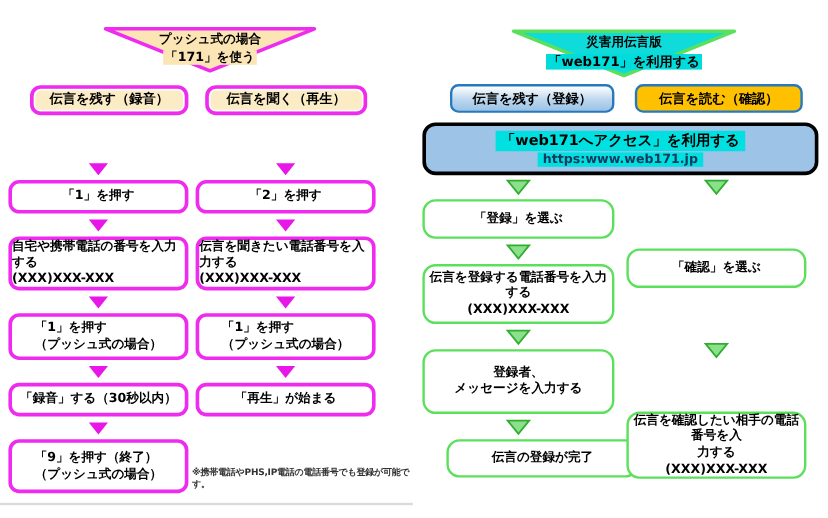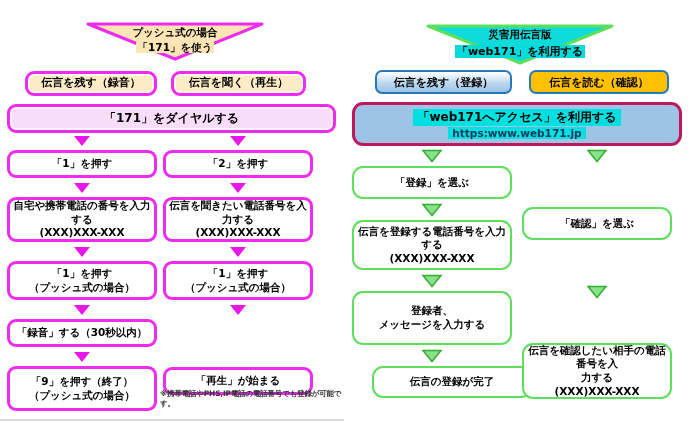--- a/index.html
+++ b/index.html
@@ -7,21 +7,21 @@
   #canvas { position:relative; width:690px; height:432px; background:#ffffff; overflow:hidden; }
 
   .panel { position:absolute; top:0; height:432px; }
 
   
   .flow-col { position:absolute; display:flex; flex-direction:column; align-items:center; row-gap:3px; }
 
   
   .mbox {
     width:100%; background:#ffffff; border:3px solid #EE2BEE; border-radius:9px;
-    display:flex; align-items:center; justify-content:center; text-align:center;
+    display:flex; align-items:center; justify-content:center; text-align:left;
     font-weight:bold; font-size:10.5px; line-height:1.3; color:#000;
     white-space:pre-line; box-shadow: inset 0 0 0 1.5px #ffffff;
   }
   .mbox.cream { background:#FBECC5; }
   .mbox.pink  { background:#F8DDF8; font-size:12px; }
 
   
   .gbox {
     width:100%; background:#ffffff; border:2.5px solid #5CE05C; border-radius:11px;
     display:flex; align-items:center; justify-content:center; text-align:center;
@@ -32,21 +32,21 @@
     background:linear-gradient(#FFFFFF, #BDD7EE 55%, #9CC3E5);
     display:flex; align-items:center; justify-content:center;
     font-weight:bold; font-size:11px; color:#000;
   }
   .hdr-amber {
     width:100%; border:2px solid #2779BD; border-radius:7px; background:#FFC000;
     display:flex; align-items:center; justify-content:center;
     font-weight:bold; font-size:11px; color:#000;
   }
   .access-box {
-    position:absolute; background:#9DC3E6; border:3px solid #be185d; border-radius:11px;
+    position:absolute; background:#9DC3E6; border:3px solid #000000; border-radius:11px;
     display:flex; flex-direction:column; align-items:center; justify-content:center; row-gap:1px;
   }
   .access-box .hl { background:#00E0E0; padding:0 4px; font-weight:bold; }
   .line1 { font-size:12px; color:#000; }
   .line2 { font-size:10.5px; color:#17375E; }
 
   .banner-text { position:absolute; text-align:center; font-weight:bold; font-size:10.5px; color:#000; z-index:2; }
   .banner-text .bg-cream { background:#FBE5B5; padding:0 2px; }
   .banner-text .bg-cyan  { background:#00DCDC; padding:0 2px; }
 
@@ -69,21 +69,20 @@
     <div class="banner-text" style="left:85px;top:26px;width:180px;">
       <span>プッシュ式の場合</span>
     </div>
     <div class="banner-text" style="left:85px;top:41px;width:180px;">
       <span class="bg-cream">「171」を使う</span>
     </div>
 
     <div class="mbox cream" style="position:absolute;left:25px;top:71px;width:132px;height:25px;font-size:11px;">伝言を残す（録音）</div>
     <div class="mbox cream" style="position:absolute;left:171px;top:71px;width:135px;height:25px;font-size:11px;">伝言を聞く（再生）</div>
 
-    <div class="mbox pink" style="position:absolute;left:7px;top:104px;width:329px;height:29px;">「171」をダイヤルする</div>
 
     <div class="flow-col" style="left:7px;top:134px;width:150px;">
       <div class="arrow-wrap">
         <svg width="20" height="12">
             <polygon points="2,1 18,1 10,11" fill="#E816E8"></polygon>
           </svg>
       </div>
       <div class="mbox" style="height:28px;">「1」を押す</div>
       <div class="arrow-wrap">
         <svg width="20" height="12">
@@ -133,21 +132,21 @@
             <polygon points="2,1 18,1 10,11" fill="#E816E8"></polygon>
           </svg>
       </div>
       <div class="mbox" style="height:39px;">「1」を押す
 （プッシュ式の場合）</div>
       <div class="arrow-wrap">
         <svg width="20" height="12">
             <polygon points="2,1 18,1 10,11" fill="#E816E8"></polygon>
           </svg>
       </div>
-      <div class="mbox" style="height:28px;margin-top:48px;">「再生」が始まる</div>
+      <div class="mbox" style="height:28px;">「再生」が始まる</div>
     </div>
 
     <div class="note" style="left:160px;top:389px;width:182px;">※携帯電話やPHS,IP電話の電話番号でも登録が可能です。</div>
 
     <div class="divider" style="left:0;top:419px;width:344px;height:2px;"></div>
   </section>
 
   <section class="panel" style="left:345px;width:345px;">
 
     <svg style="position:absolute;left:80px;top:24px;" width="190" height="42" viewBox="0 0 190 42">

